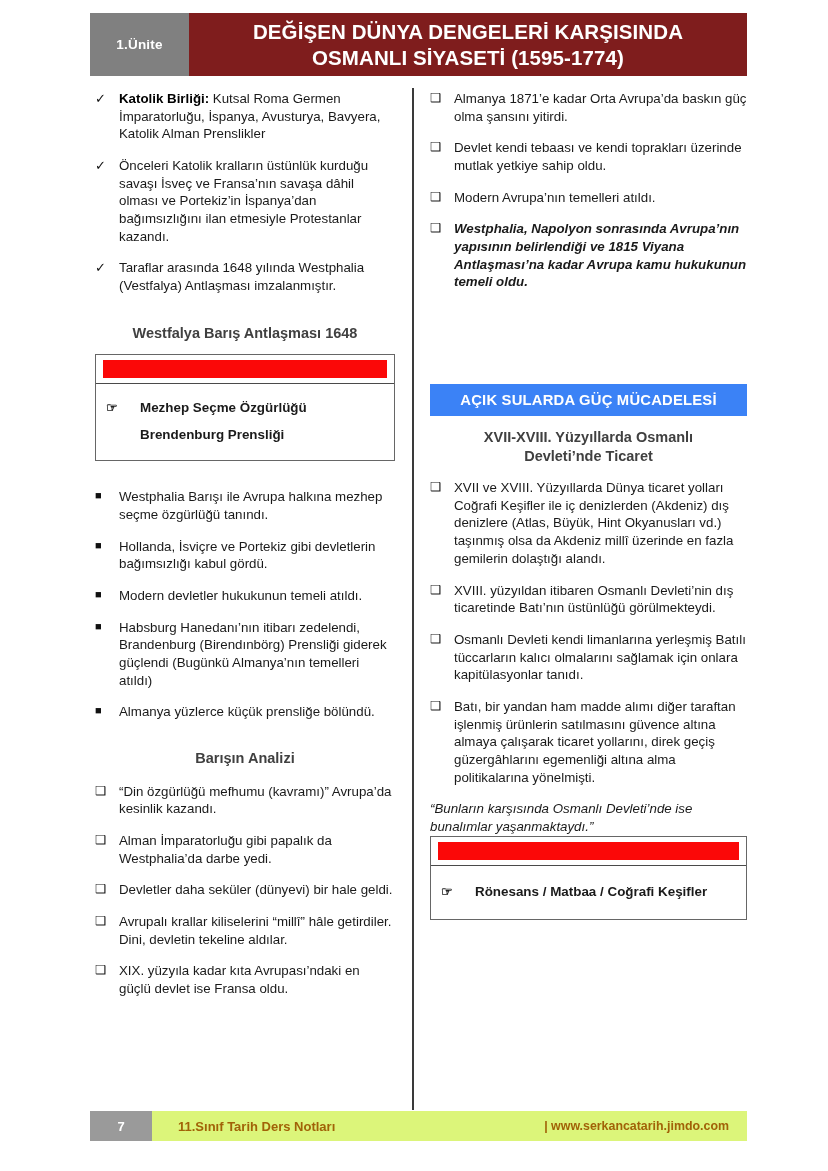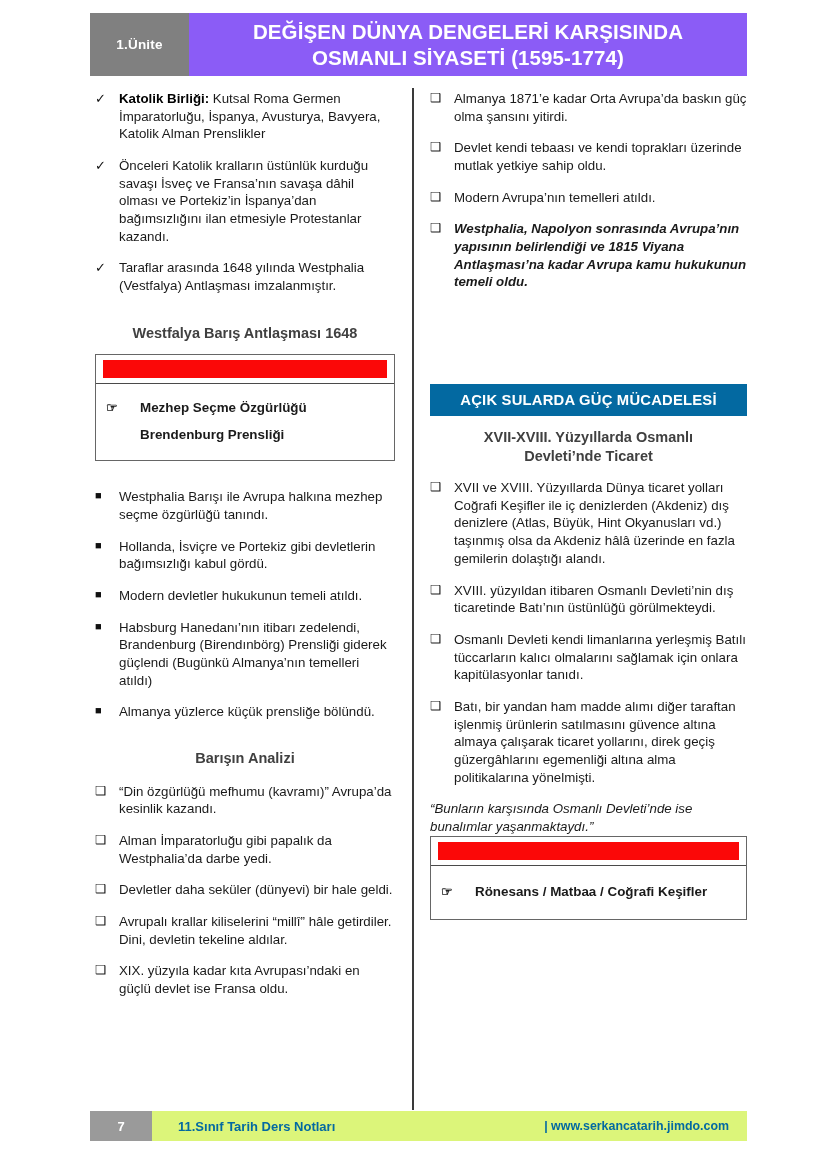--- a/index.html
+++ b/index.html
@@ -39,21 +39,21 @@
     color: #ffffff;
     font-size: 13.5px;
     font-weight: bold;
     display: flex;
     align-items: center;
     justify-content: center;
     letter-spacing: 0.2px;
   }
   .header-title {
     flex: 1;
-    background: #8b5cf6;
+    background: #7f1d1d;
     color: #ffffff;
     font-size: 20.5px;
     font-weight: bold;
     line-height: 1.25;
     text-align: center;
     display: flex;
     flex-direction: column;
     align-items: center;
     justify-content: center;
     letter-spacing: 0.1px;
@@ -114,21 +114,21 @@
   .sub-head {
     color: #404040;
     font-weight: bold;
     font-size: 14.5px;
     text-align: center;
     line-height: 1.28;
   }
 
   
   .red-banner {
-    background: #0369a1;
+    background: #3b82f6;
     color: #ffffff;
     font-weight: bold;
     font-size: 14.8px;
     text-align: center;
     padding: 8px 0;
     letter-spacing: 0.2px;
   }
 
   
   .frame-box {
@@ -190,21 +190,21 @@
     justify-content: center;
   }
   .footer-bar {
     flex: 1;
     background: #dcf57a;
     display: flex;
     align-items: center;
     padding: 0 18px 0 26px;
     font-size: 13px;
     font-weight: bold;
-    color: #0369a1;
+    color: #a16207;
   }
   .footer-title { flex: 0 0 auto; }
   .footer-url {
     margin-left: auto;
     font-size: 12.4px;
     font-weight: bold;
   }
 </style>
 </head>
 <body>
@@ -332,21 +332,21 @@
     <div class="red-banner" style="margin-top:93px;">AÇIK SULARDA GÜÇ MÜCADELESİ</div>
 
     <div class="sub-head" style="margin-top:12px;margin-bottom:14px;">
       <div>XVII-XVIII. Yüzyıllarda Osmanlı</div>
       <div>Devleti’nde Ticaret</div>
     </div>
 
     <ul class="blist">
       <li>
         <span class="bullet hollow">❑</span>
-        <span class="btext">XVII ve XVIII. Yüzyıllarda Dünya ticaret yolları Coğrafi Keşifler ile iç denizlerden (Akdeniz) dış denizlere (Atlas, Büyük, Hint Okyanusları vd.) taşınmış olsa da Akdeniz hâlâ üzerinde en fazla gemilerin dolaştığı alandı.</span>
+        <span class="btext">XVII ve XVIII. Yüzyıllarda Dünya ticaret yolları Coğrafi Keşifler ile iç denizlerden (Akdeniz) dış denizlere (Atlas, Büyük, Hint Okyanusları vd.) taşınmış olsa da Akdeniz millî üzerinde en fazla gemilerin dolaştığı alandı.</span>
       </li>
       <li>
         <span class="bullet hollow">❑</span>
         <span class="btext">XVIII. yüzyıldan itibaren Osmanlı Devleti’nin dış ticaretinde Batı’nın üstünlüğü görülmekteydi.</span>
       </li>
       <li>
         <span class="bullet hollow">❑</span>
         <span class="btext">Osmanlı Devleti kendi limanlarına yerleşmiş Batılı tüccarların kalıcı olmalarını sağlamak için onlara kapitülasyonlar tanıdı.</span>
       </li>
       <li>

